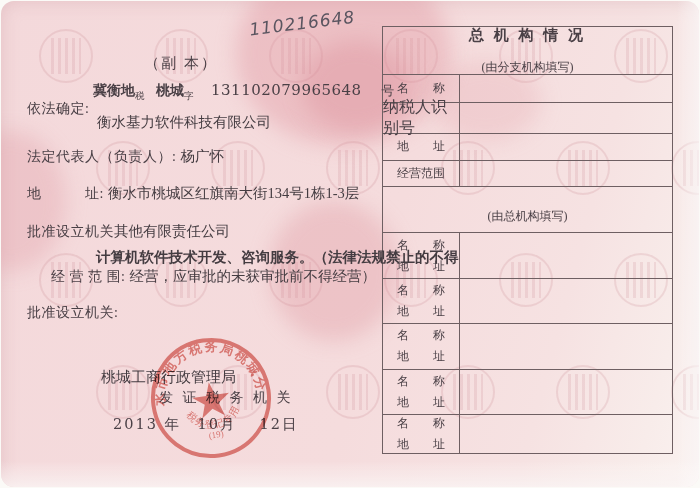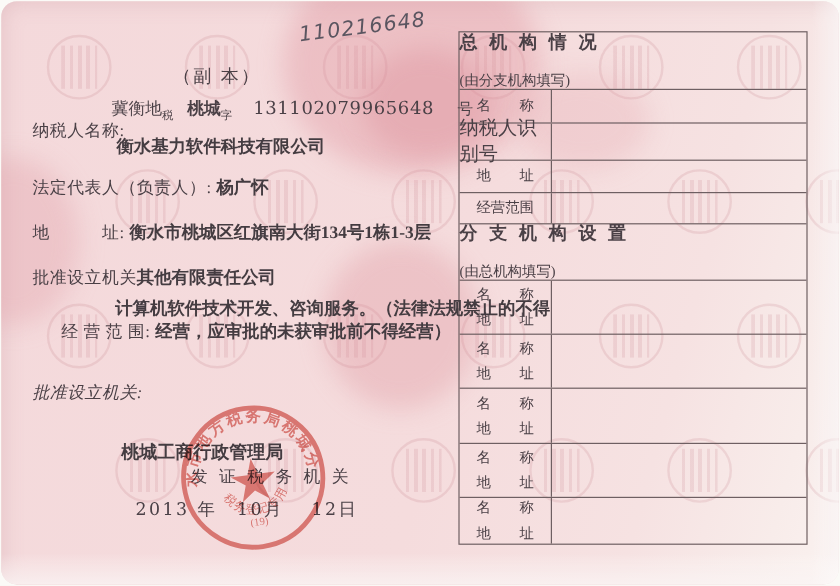--- a/index.html
+++ b/index.html
@@ -10,33 +10,33 @@
          box-shadow:inset 0 0 18px rgba(180,120,130,.25);}
   .wm-layer,.stain-layer{position:absolute;inset:0;}
   .wm-layer{z-index:1;}
   .stain-layer{z-index:2;}
   .wm{position:absolute;width:50px;height:50px;border:2px solid rgba(186,104,118,.16);border-radius:50%;}
   .wm::before{content:"";position:absolute;left:10px;right:10px;top:7px;bottom:7px;
         background:repeating-linear-gradient(90deg,rgba(186,104,118,.15) 0 3px,transparent 3px 7px);}
   .stain{position:absolute;border-radius:50%;filter:blur(10px);}
   .tablebox{position:absolute;left:381px;top:25px;width:291px;height:428px;z-index:3;
         border:1.5px solid #6e5f62;display:flex;flex-direction:column;box-sizing:border-box;}
-  .thead{display:flex;flex-direction:column;align-items:flex-start;justify-content:center;
+  .thead{display:flex;flex-direction:column;align-items:center;justify-content:center;
         border-bottom:1px solid #6e5f62;}
   .thead .t1{font-size:15px;font-weight:700;letter-spacing:3px;}
   .thead .t2{font-size:12px;margin-top:14px;}
   .trow{display:flex;border-bottom:1px solid #6e5f62;}
   .tlab{width:77px;border-right:1px solid #6e5f62;display:flex;align-items:center;justify-content:center;
         font-size:12px;box-sizing:border-box;}
   .tval{flex:1;}
   .pair .tlab{flex-direction:column;justify-content:center;gap:4px;}
   .pair .tlab span{display:block;}
   .txt{position:absolute;z-index:4;white-space:nowrap;}
   .lbl{font-size:14px;letter-spacing:.5px;}
-  .val{font-size:14.5px;font-weight:700;color:#443c41;}
+  .val{font-size:14.5px;font-weight:400;color:#443c41;}
   .seal{position:absolute;left:146px;top:333px;z-index:5;opacity:.62;mix-blend-mode:multiply;
         transform:rotate(-8deg);}
   .edge-right{position:absolute;top:0;bottom:0;right:0;width:22px;z-index:6;
         background:linear-gradient(to right,transparent,rgba(255,255,255,.65));}
   .edge-bottom{position:absolute;left:0;right:0;bottom:0;height:26px;z-index:6;
         background:linear-gradient(to bottom,transparent,rgba(255,253,252,.7));}
   .sub{font-size:9.5px;position:relative;top:4px;}
   .handw{font-family:"DejaVu Sans","Liberation Sans",sans-serif;font-style:italic;font-size:17px;
         color:#5a5560;transform:rotate(-7deg);letter-spacing:1px;}
 </style>
@@ -96,21 +96,20 @@
       </div>
       <div class="trow" style="height:27px;">
         <div class="tlab">地　　址</div>
         <div class="tval"></div>
       </div>
       <div class="trow" style="height:25px;">
         <div class="tlab">经营范围</div>
         <div class="tval"></div>
       </div>
       <div class="thead" style="height:46px;">
-        <div class="t1">分 支 机 构 设 置</div>
         <div class="t2">(由总机构填写)</div>
       </div>
       <div class="trow pair" style="height:45px;">
         <div class="tlab">
             <span>名　　称</span>
             <span>地　　址</span>
           </div>
         <div class="tval"></div>
       </div>
       <div class="trow pair" style="height:45px;">
@@ -142,27 +141,27 @@
         <div class="tval"></div>
       </div>
     </div>
 
 
     <div class="txt handw" style="left:248px;top:12px;">110216648</div>
 
     <div class="txt" style="left:35px;top:53px;width:290px;text-align:center;font-size:15px;letter-spacing:2px;">（副  本）</div>
 
     <div class="txt" style="left:92px;top:80px;font-size:14px;">
-      <span style="font-weight:400;">冀衡地</span><span class="sub">税</span>
+      <span style="font-weight:700;">冀衡地</span><span class="sub">税</span>
       <span style="font-weight:700;margin-left:8px;margin-top:44px;">桃城</span><span class="sub">字</span>
       <span style="margin-left:14px;font-size:15px;letter-spacing:.5px;font-family:'DejaVu Serif',serif;">131102079965648</span>
       <span style="margin-left:16px;font-size:13px;">号</span>
     </div>
 
-    <div class="txt lbl" style="left:26px;top:99px;">纳税人名称:</div>
+    <div class="txt lbl" style="left:26px;top:99px;">依法确定:</div>
     <div class="txt val" style="left:96px;top:112px;">衡水基力软件科技有限公司</div>
 
     <div class="txt" style="left:26px;top:146px;">
       <span class="lbl">法定代表人（负责人）:</span>
       <span class="val">杨广怀</span>
     </div>
 
     <div class="txt" style="left:26px;top:183px;">
       <span class="lbl">地　　　址:</span>
       <span class="val">衡水市桃城区红旗南大街134号1栋1-3层</span>
@@ -171,21 +170,21 @@
     <div class="txt" style="left:26px;top:221px;">
       <span class="lbl">批准设立机关</span><span class="val">其他有限责任公司</span>
     </div>
 
     <div class="txt val" style="left:95px;top:247px;font-weight:700;">计算机软件技术开发、咨询服务。（法律法规禁止的不得</div>
     <div class="txt" style="left:26px;top:266px;margin-left:24px;">
       <span class="lbl">经 营 范 围:</span>
       <span class="val">经营，应审批的未获审批前不得经营）</span>
     </div>
 
-    <div class="txt lbl" style="left:26px;top:318px;font-style:italic;">批准设立机关:</div>
+    <div class="txt lbl" style="left:26px;top:303px;">批准设立机关:</div>
 
 
     <div class="txt val" style="left:100px;top:367px;font-size:15px;">桃城工商行政管理局</div>
     <div class="txt lbl" style="left:158px;top:388px;letter-spacing:3px;">发 证 税 务 机 关</div>
     <div class="txt" style="left:112px;top:414px;font-size:14.5px;letter-spacing:2px;font-family:'DejaVu Serif',serif;">2013 年　10月　 12日</div>
 
     <svg class="seal" width="128" height="128" viewBox="0 0 128 128">
       <defs>
         <path id="arcTop" d="M 64,64 m -47,0 a 47,47 0 1,1 94,0"></path>
         <path id="arcBot" d="M 64,64 m -30,0 a 30,30 0 1,0 60,0"></path>

